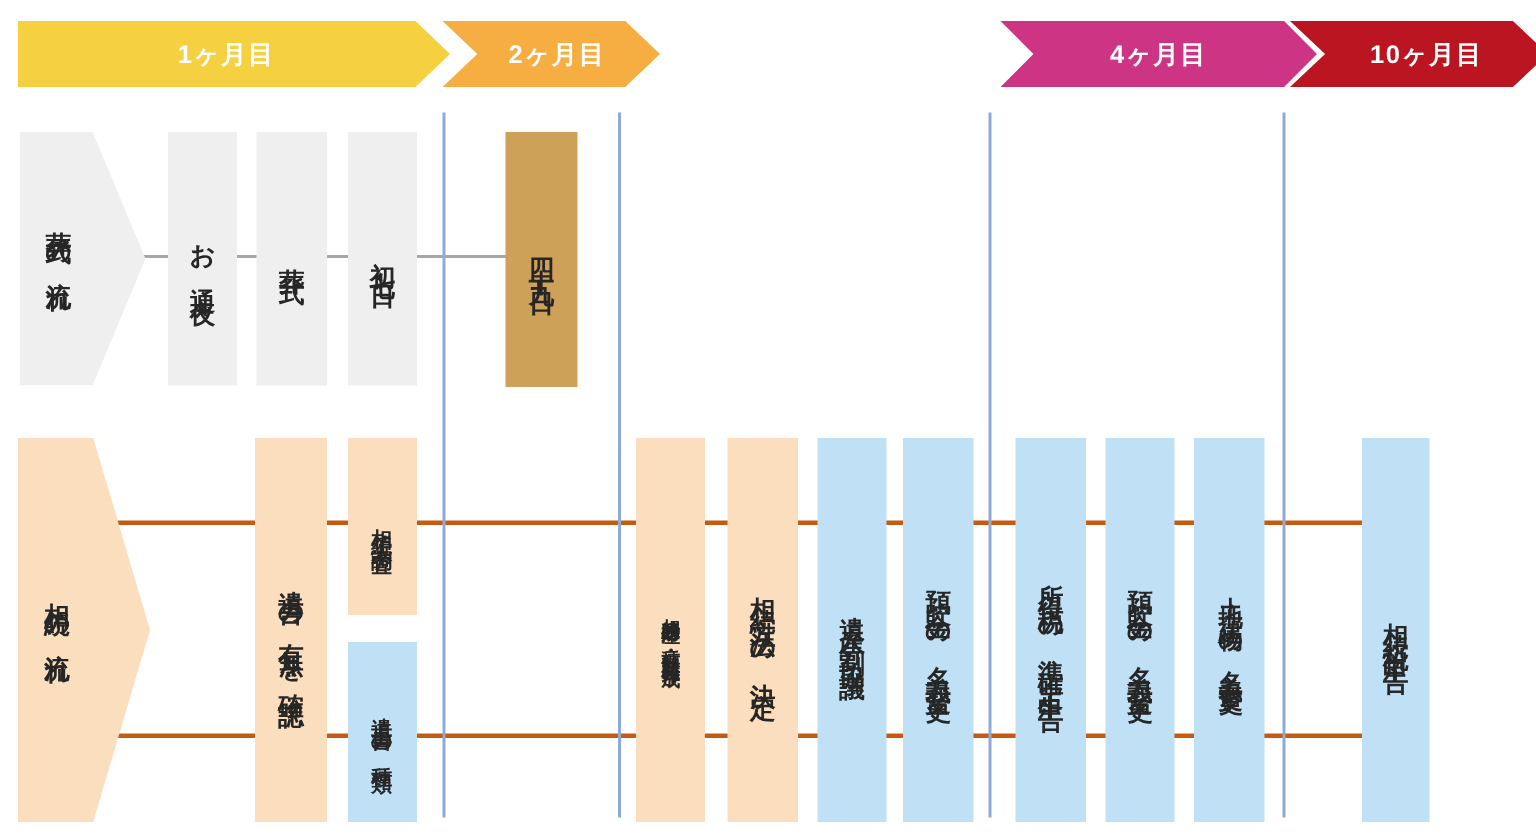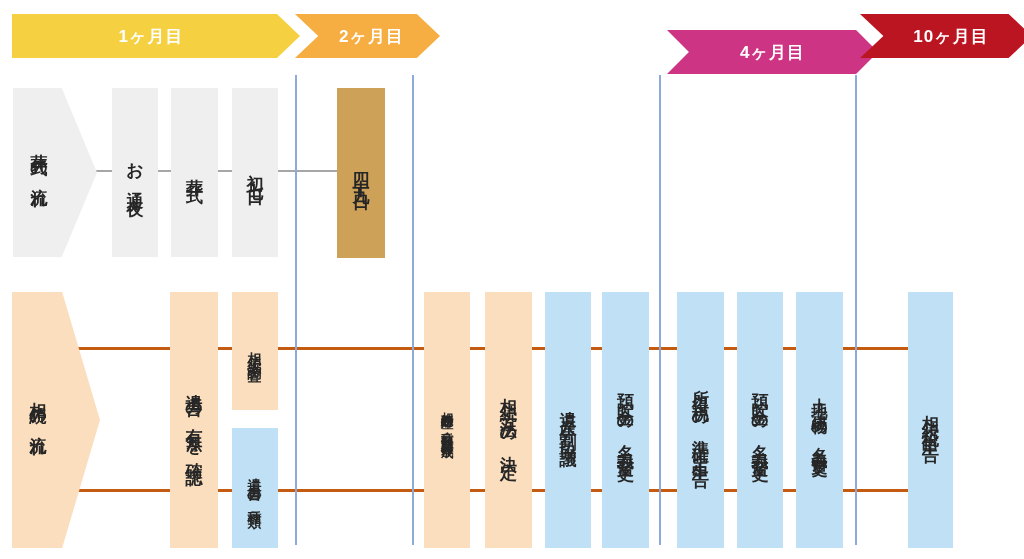--- a/index.html
+++ b/index.html
@@ -54,21 +54,21 @@
 <body>
 
 <div class="canvas">
 
   <div class="banner m1" style="background-color: rgb(245, 208, 64);">
     <span class="blabel">1ヶ月目</span>
   </div>
   <div class="banner m2" style="background-color: rgb(246, 173, 65);">
     <span class="blabel">2ヶ月目</span>
   </div>
-  <div class="banner m4" style="background-color: rgb(206, 52, 132); margin-top: 16px;">
+  <div class="banner m4" style="background-color: rgb(206, 52, 132);">
     <span class="blabel">4ヶ月目</span>
   </div>
   <div class="banner m5" style="background-color: rgb(188, 21, 34);">
     <span class="blabel">10ヶ月目</span>
   </div>
 
   <div class="vline" style="left: 295px; background-color: rgb(142, 170, 219);"></div>
   <div class="vline" style="left: 412px; background-color: rgb(142, 170, 219);"></div>
   <div class="vline" style="left: 659px; background-color: rgb(142, 170, 219);"></div>
   <div class="vline" style="left: 855px; background-color: rgb(142, 170, 219);"></div>

